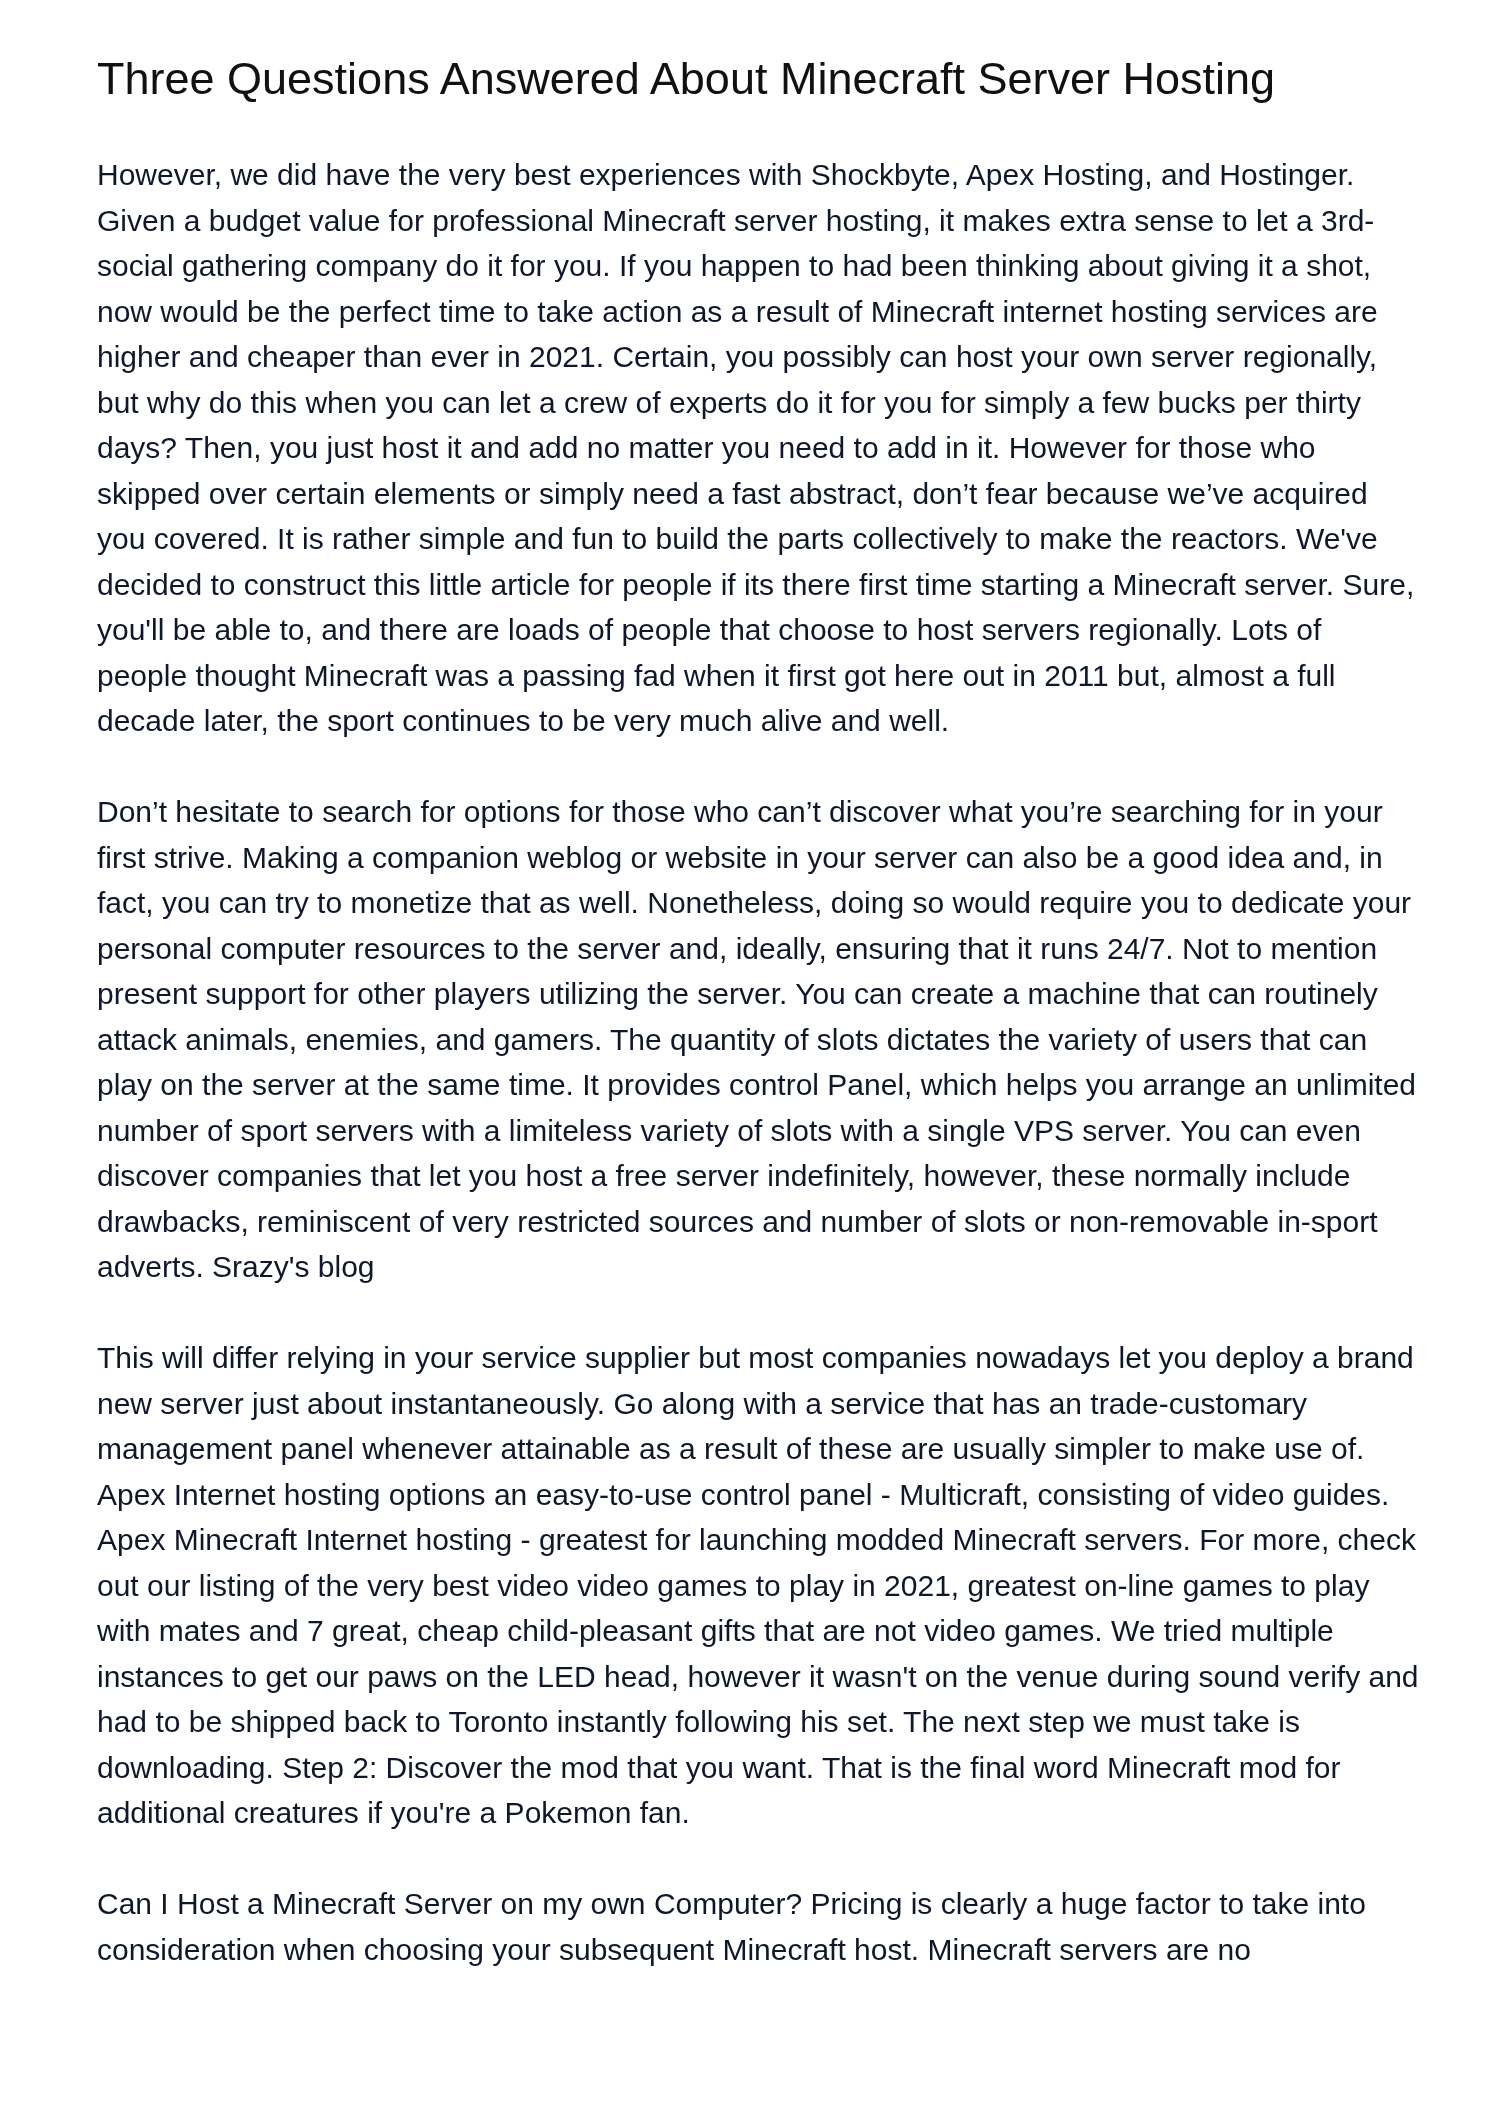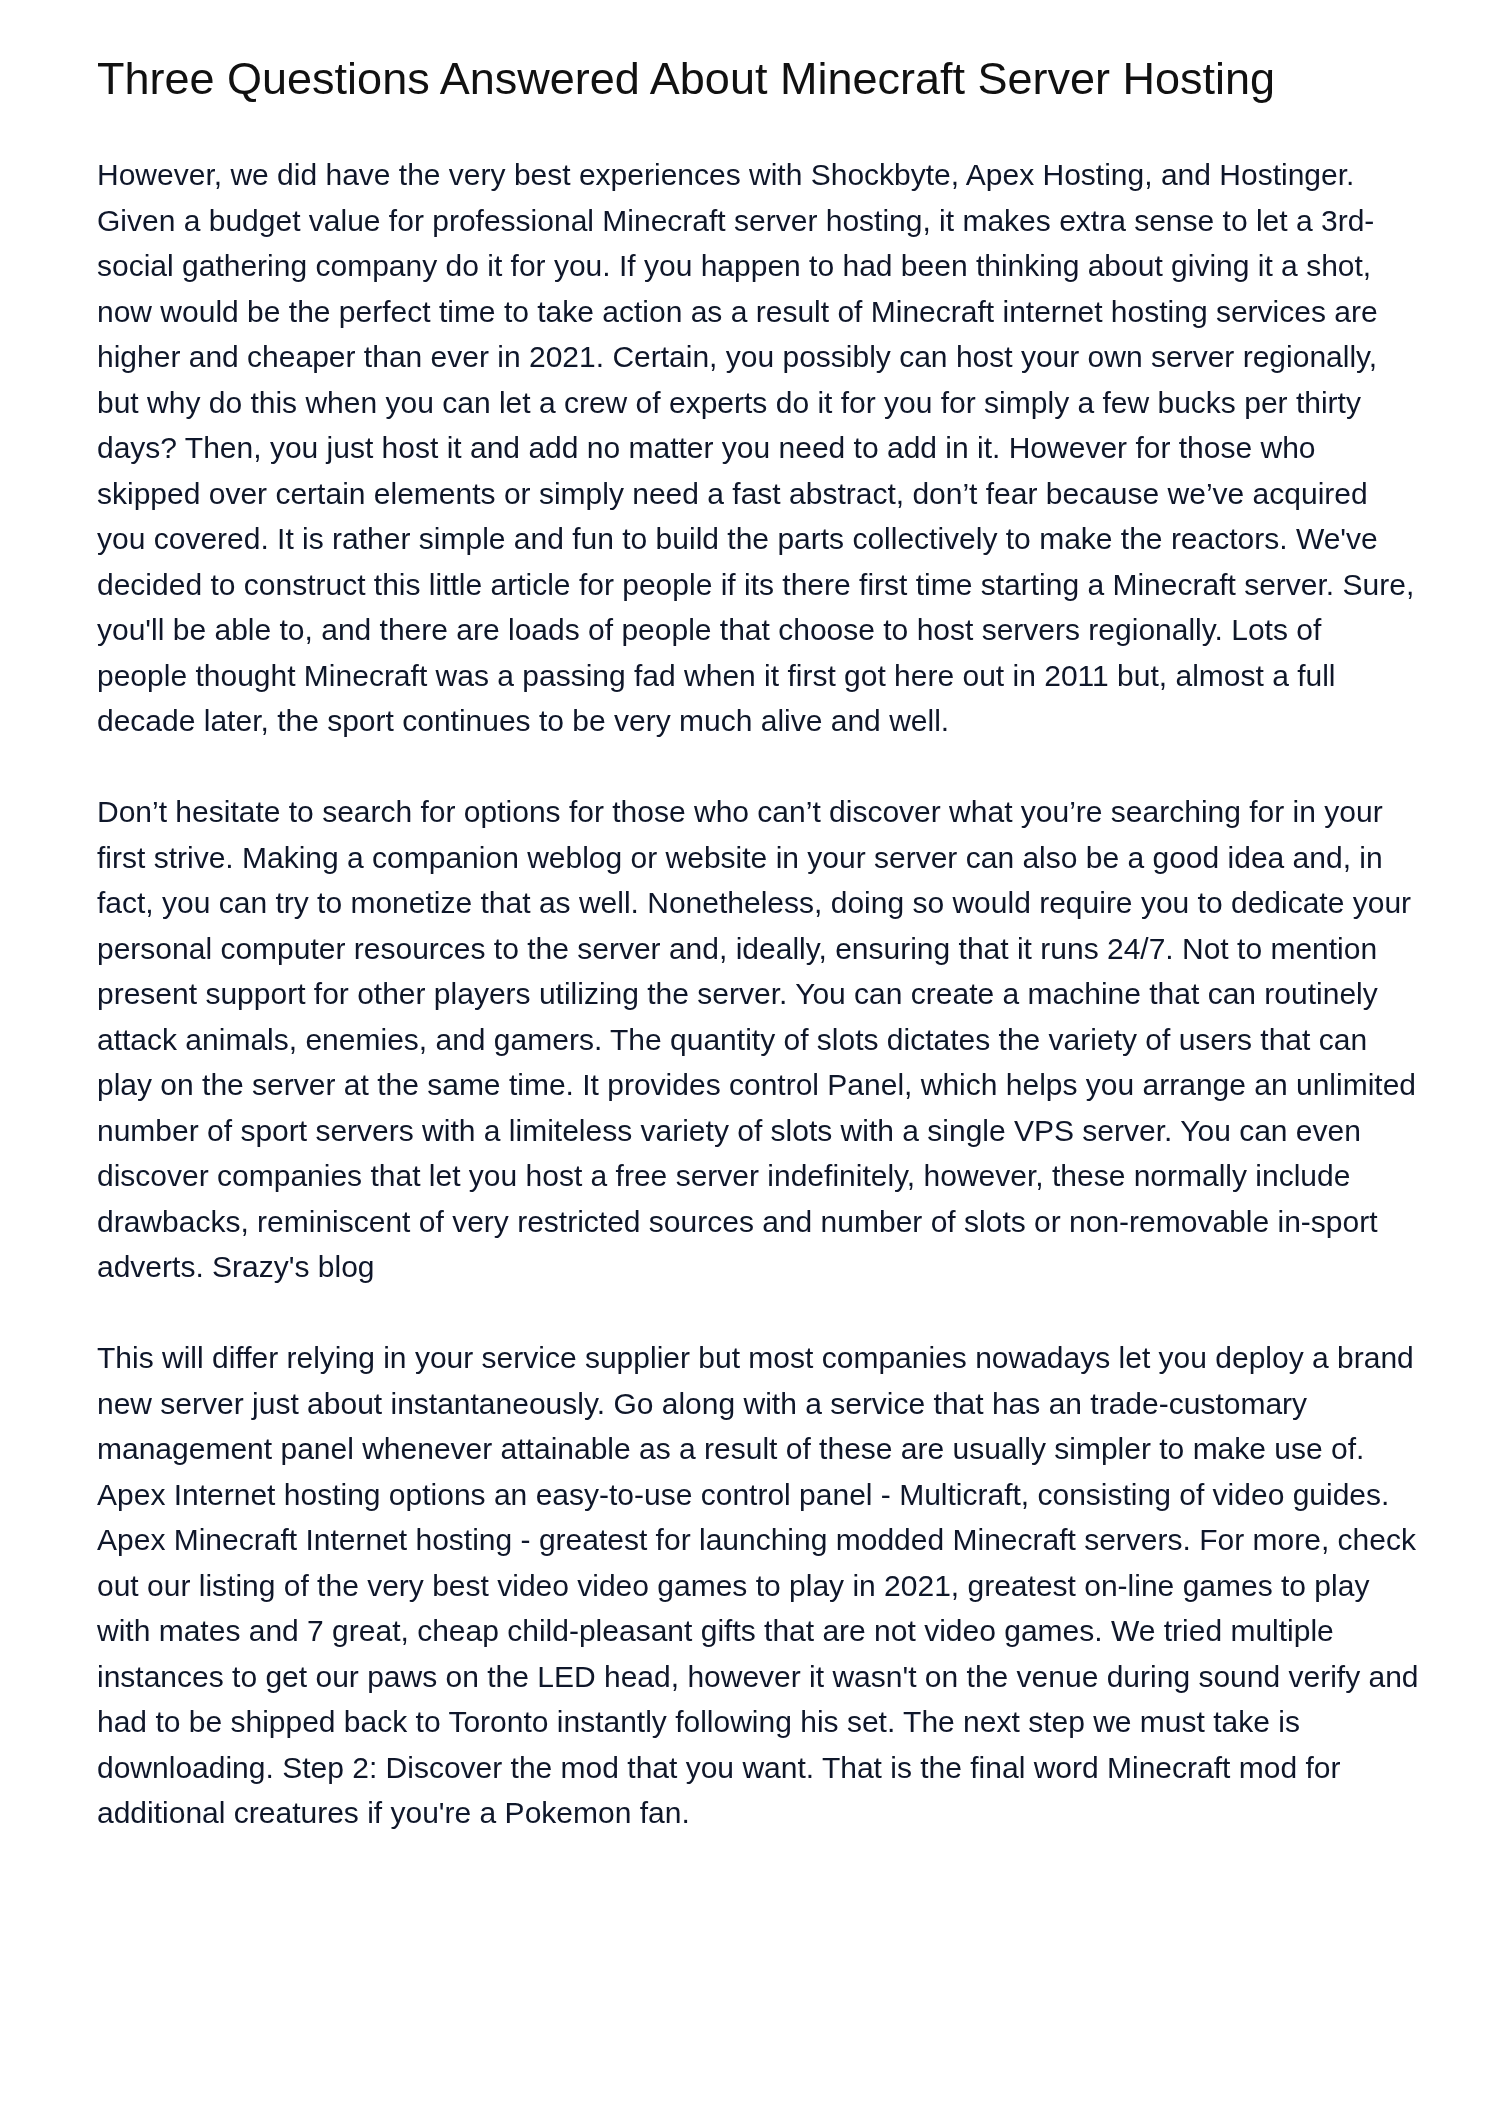--- a/index.html
+++ b/index.html
@@ -42,14 +42,15 @@
 </style>
 </head>
 <body>
 
 <div class="page">
   <div class="content">
     <h1 class="doc-title">Three Questions Answered About Minecraft Server Hosting</h1>
     <p class="doc-para">However, we did have the very best experiences with Shockbyte, Apex Hosting, and Hostinger. Given a budget value for professional Minecraft server hosting, it makes extra sense to let a 3rd-social gathering company do it for you. If you happen to had been thinking about giving it a shot, now would be the perfect time to take action as a result of Minecraft internet hosting services are higher and cheaper than ever in 2021. Certain, you possibly can host your own server regionally, but why do this when you can let a crew of experts do it for you for simply a few bucks per thirty days? Then, you just host it and add no matter you need to add in it. However for those who skipped over certain elements or simply need a fast abstract, don’t fear because we’ve acquired you covered. It is rather simple and fun to build the parts collectively to make the reactors. We've decided to construct this little article for people if its there first time starting a Minecraft server. Sure, you'll be able to, and there are loads of people that choose to host servers regionally. Lots of people thought Minecraft was a passing fad when it first got here out in 2011 but, almost a full decade later, the sport continues to be very much alive and well.</p>
     <p class="doc-para">Don’t hesitate to search for options for those who can’t discover what you’re searching for in your first strive. Making a companion weblog or website in your server can also be a good idea and, in fact, you can try to monetize that as well. Nonetheless, doing so would require you to dedicate your personal computer resources to the server and, ideally, ensuring that it runs 24/7. Not to mention present support for other players utilizing the server. You can create a machine that can routinely attack animals, enemies, and gamers. The quantity of slots dictates the variety of users that can play on the server at the same time. It provides control Panel, which helps you arrange an unlimited number of sport servers with a limiteless variety of slots with a single VPS server. You can even discover companies that let you host a free server indefinitely, however, these normally include drawbacks, reminiscent of very restricted sources and number of slots or non-removable in-sport adverts. Srazy's blog</p>
     <p class="doc-para">This will differ relying in your service supplier but most companies nowadays let you deploy a brand new server just about instantaneously. Go along with a service that has an trade-customary management panel whenever attainable as a result of these are usually simpler to make use of. Apex Internet hosting options an easy-to-use control panel - Multicraft, consisting of video guides. Apex Minecraft Internet hosting - greatest for launching modded Minecraft servers. For more, check out our listing of the very best video video games to play in 2021, greatest on-line games to play with mates and 7 great, cheap child-pleasant gifts that are not video games. We tried multiple instances to get our paws on the LED head, however it wasn't on the venue during sound verify and had to be shipped back to Toronto instantly following his set. The next step we must take is downloading. Step 2: Discover the mod that you want. That is the final word Minecraft mod for additional creatures if you're a Pokemon fan.</p>
+    <p class="doc-para">Can I Host a Minecraft Server on my own Computer? Pricing is clearly a huge factor to take into consideration when choosing your subsequent Minecraft host. Minecraft servers are no</p>
   </div>
 </div>
 
 </body></html>

